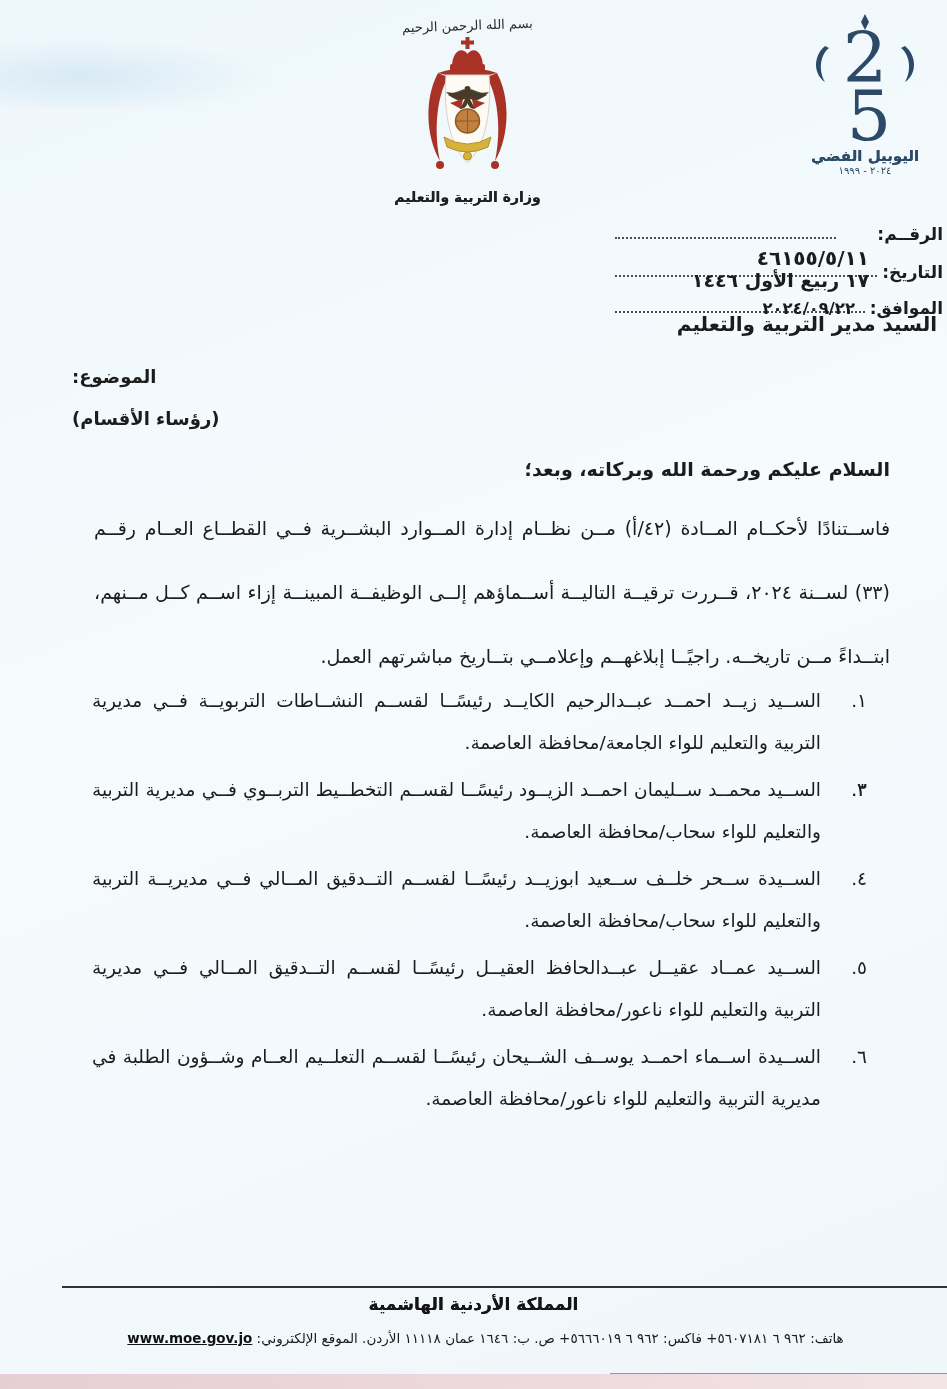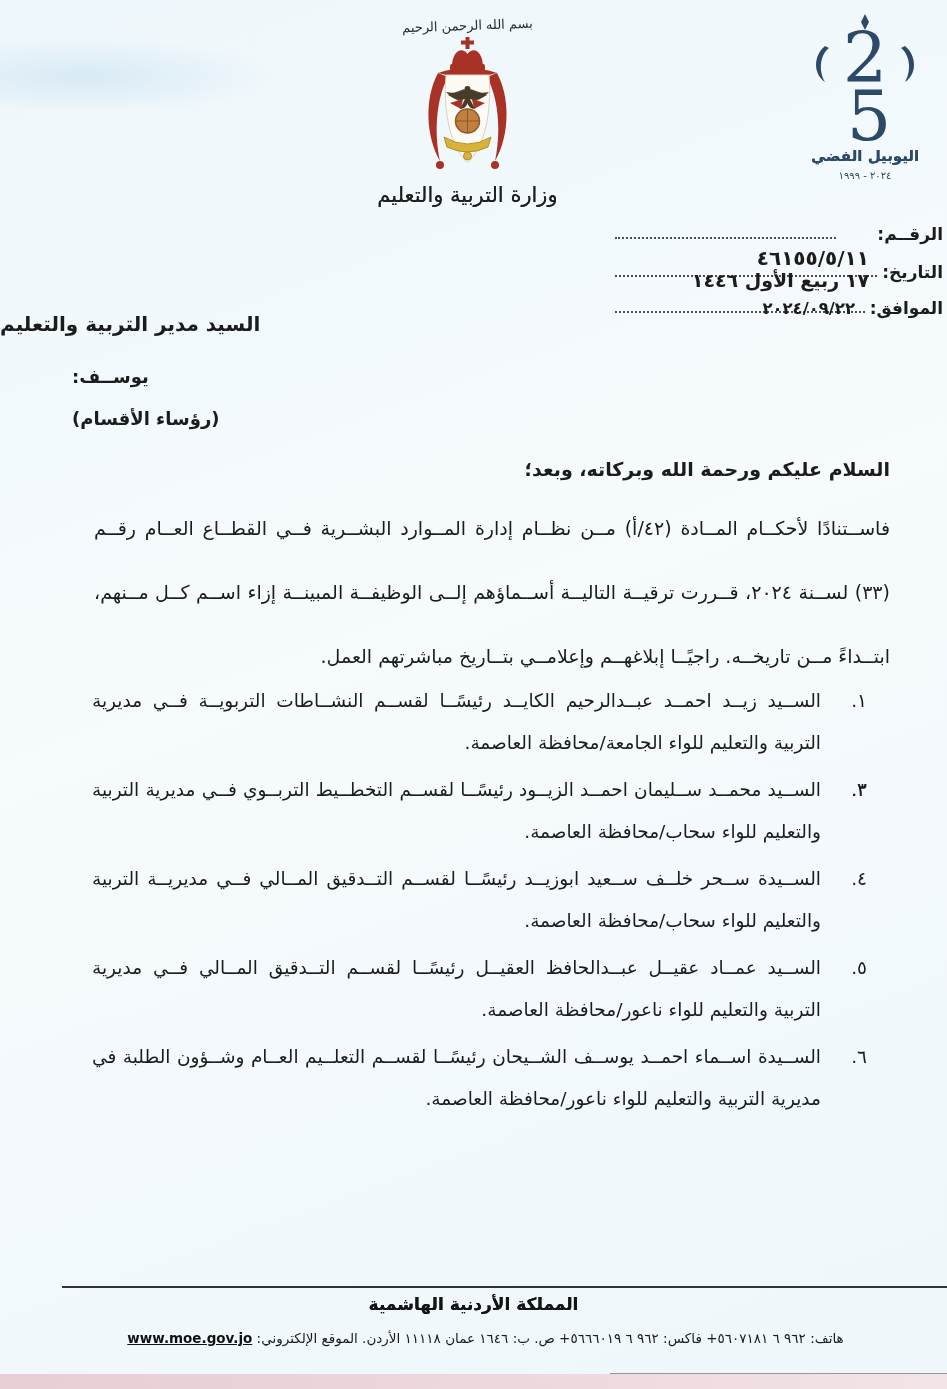--- a/index.html
+++ b/index.html
@@ -11,37 +11,37 @@
     font-family:"DejaVu Sans",sans-serif;
     color:#1c1c1c;
     direction:rtl;
   }
   .blotch{position:absolute;top:38px;left:0;width:270px;height:70px;
     background:radial-gradient(ellipse at 30% 55%,rgba(203,227,242,.65),rgba(203,227,242,0) 72%);}
   
   .crest{position:absolute;top:18px;left:0;right:12px;text-align:center;}
   .bismillah{font-size:13px;font-weight:500;color:#2d2d2d;transform:rotate(-2deg);letter-spacing:.5px;}
   .emblem{margin-top:4px;}
-  .ministry-name{margin-top:2px;font-size:21px;font-weight:normal;color:#1f1f1f;letter-spacing:-.3px;
+  .ministry-name{margin-top:8px;font-size:14px;font-weight:bold;color:#1f1f1f;letter-spacing:-.3px;
     text-shadow:0 0 .6px #333;}
   
   .jubilee{position:absolute;top:12px;right:6px;width:152px;text-align:center;color:#2c4a68;}
   .jubilee-title{font-size:15px;font-weight:bold;margin-top:-4px;text-shadow:0 0 .5px #2c4a68;}
-  .jubilee-years{font-size:10px;margin-top:5px;letter-spacing:2px;direction:ltr;}
+  .jubilee-years{font-size:10px;letter-spacing:2px;direction:ltr;}
   
   .fieldrow{position:absolute;right:4px;width:328px;display:flex;align-items:flex-end;direction:rtl;}
   .fieldrow .flabel{font-size:17px;font-weight:bold;white-space:nowrap;padding-left:3px;}
   .fieldrow .leader{flex:1;border-bottom:2px dotted #4d4d4d;margin:0 2px 5px 0;height:0;}
   .row1{top:224px;gap:36px;}.row2{top:262px;}.row3{top:298px;}
   .fval{position:absolute;font-weight:bold;white-space:nowrap;}
   .v1{top:246px;right:78px;font-size:20px;direction:ltr;letter-spacing:2px;}
   .v2{top:269px;right:78px;font-size:19px;}
   .v3{top:299px;right:92px;font-size:16.5px;direction:ltr;letter-spacing:1px;}
   
-  .recipient{position:absolute;top:312px;left:0;right:10px;text-align:left;font-size:20px;font-weight:bold;}
+  .recipient{position:absolute;top:312px;left:0;right:10px;text-align:right;font-size:20px;font-weight:bold;}
   .subject-label{position:absolute;top:366px;left:72px;font-size:18px;font-weight:bold;direction:rtl;}
   .subject-value{position:absolute;top:408px;left:72px;font-size:18px;font-weight:bold;direction:rtl;}
   .greeting{position:absolute;top:458px;right:57px;font-size:19px;font-weight:bold;}
   .body-par{position:absolute;top:496px;right:57px;left:94px;font-size:19px;line-height:64px;
     text-align:justify;text-align-last:right;}
   .promo-list{position:absolute;top:680px;right:66px;left:92px;list-style:none;margin:0;padding:0;}
   .promo-list li{position:relative;padding-right:60px;margin-bottom:5px;font-size:18.5px;line-height:42px;
     text-align:justify;text-align-last:right;}
   .promo-list .num{position:absolute;right:14px;top:0;}
   
@@ -112,21 +112,21 @@
   </div>
   <div class="fieldrow row3">
     <span class="flabel">الموافق:</span>
     <span class="leader"></span>
   </div>
   <div class="fval v1">٤٦١٥٥/٥/١١</div>
   <div class="fval v2">١٧ ربيع الأول ١٤٤٦</div>
   <div class="fval v3">٢٠٢٤/٠٩/٢٢</div>
 
   <div class="recipient">السيد مدير التربية والتعليم</div>
-  <div class="subject-label">يوســف:</div>
+  <div class="subject-label">الموضوع:</div>
   <div class="subject-value">(رؤساء الأقسام)</div>
   <div class="greeting">السلام عليكم ورحمة الله وبركاته، وبعد؛</div>
   <div class="body-par">فاســتنادًا لأحكــام المــادة (٤٢/أ) مــن نظــام إدارة المــوارد البشــرية فــي القطــاع العــام رقــم (٣٣) لســنة ٢٠٢٤، قــررت ترقيــة التاليــة أســماؤهم إلــى الوظيفــة المبينــة إزاء اســم كــل مــنهم، ابتــداءً مــن تاريخــه. راجيًــا إبلاغهــم وإعلامــي بتــاريخ مباشرتهم العمل.</div>
 
   <ol class="promo-list">
     <li>
       <span class="num">١.</span>
       <span>الســيد زيــد احمــد عبــدالرحيم الكايــد رئيسًــا لقســم النشــاطات التربويــة فــي مديرية التربية والتعليم للواء الجامعة/محافظة العاصمة.</span>
     </li>
     <li>

